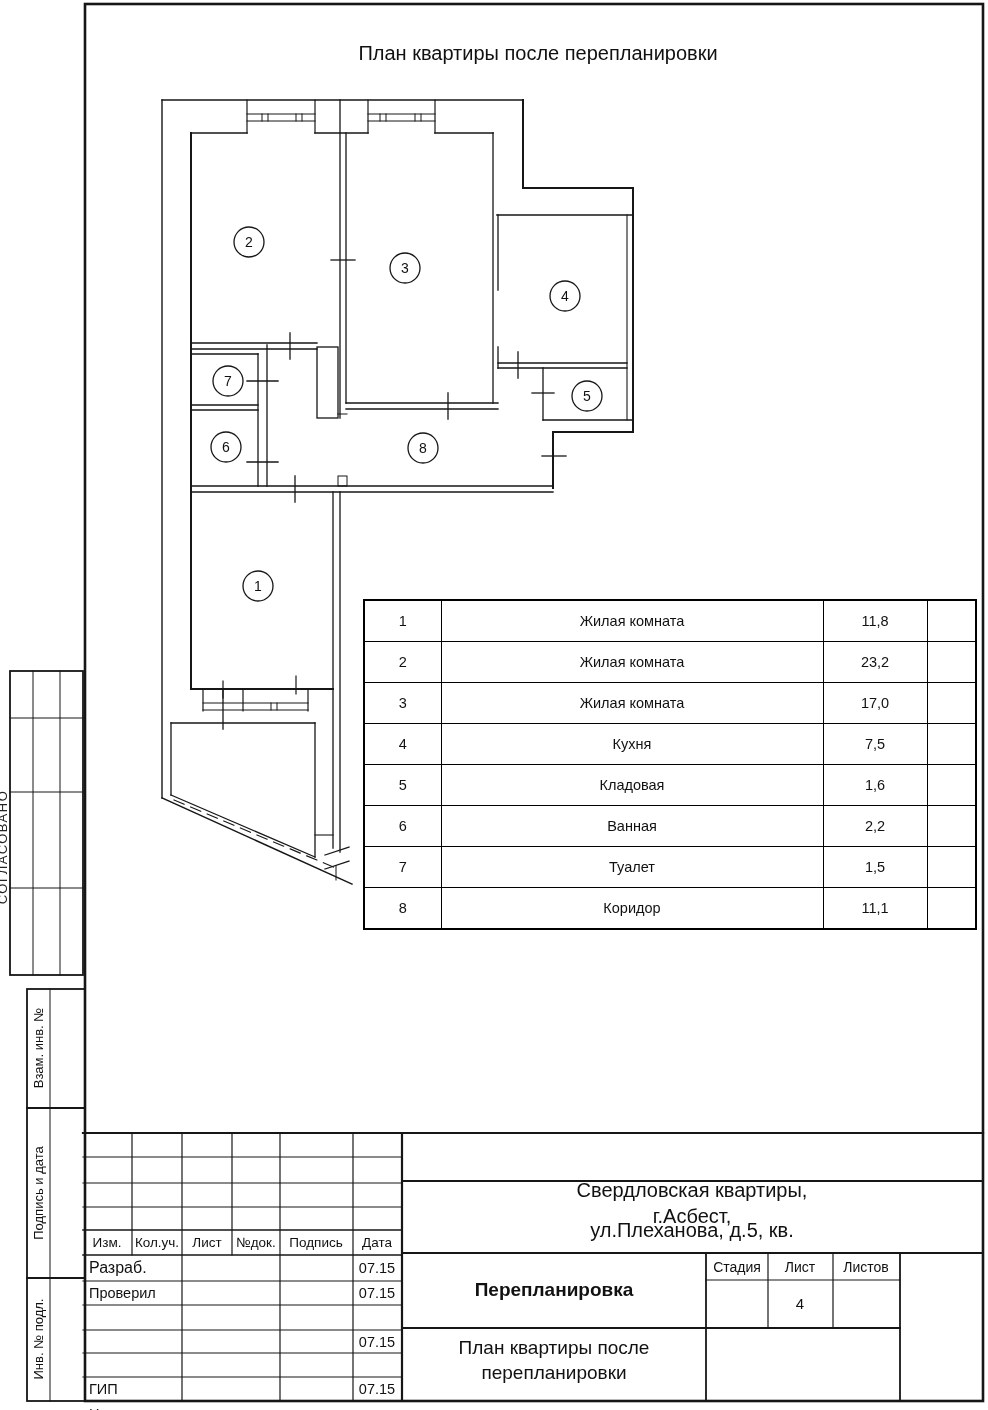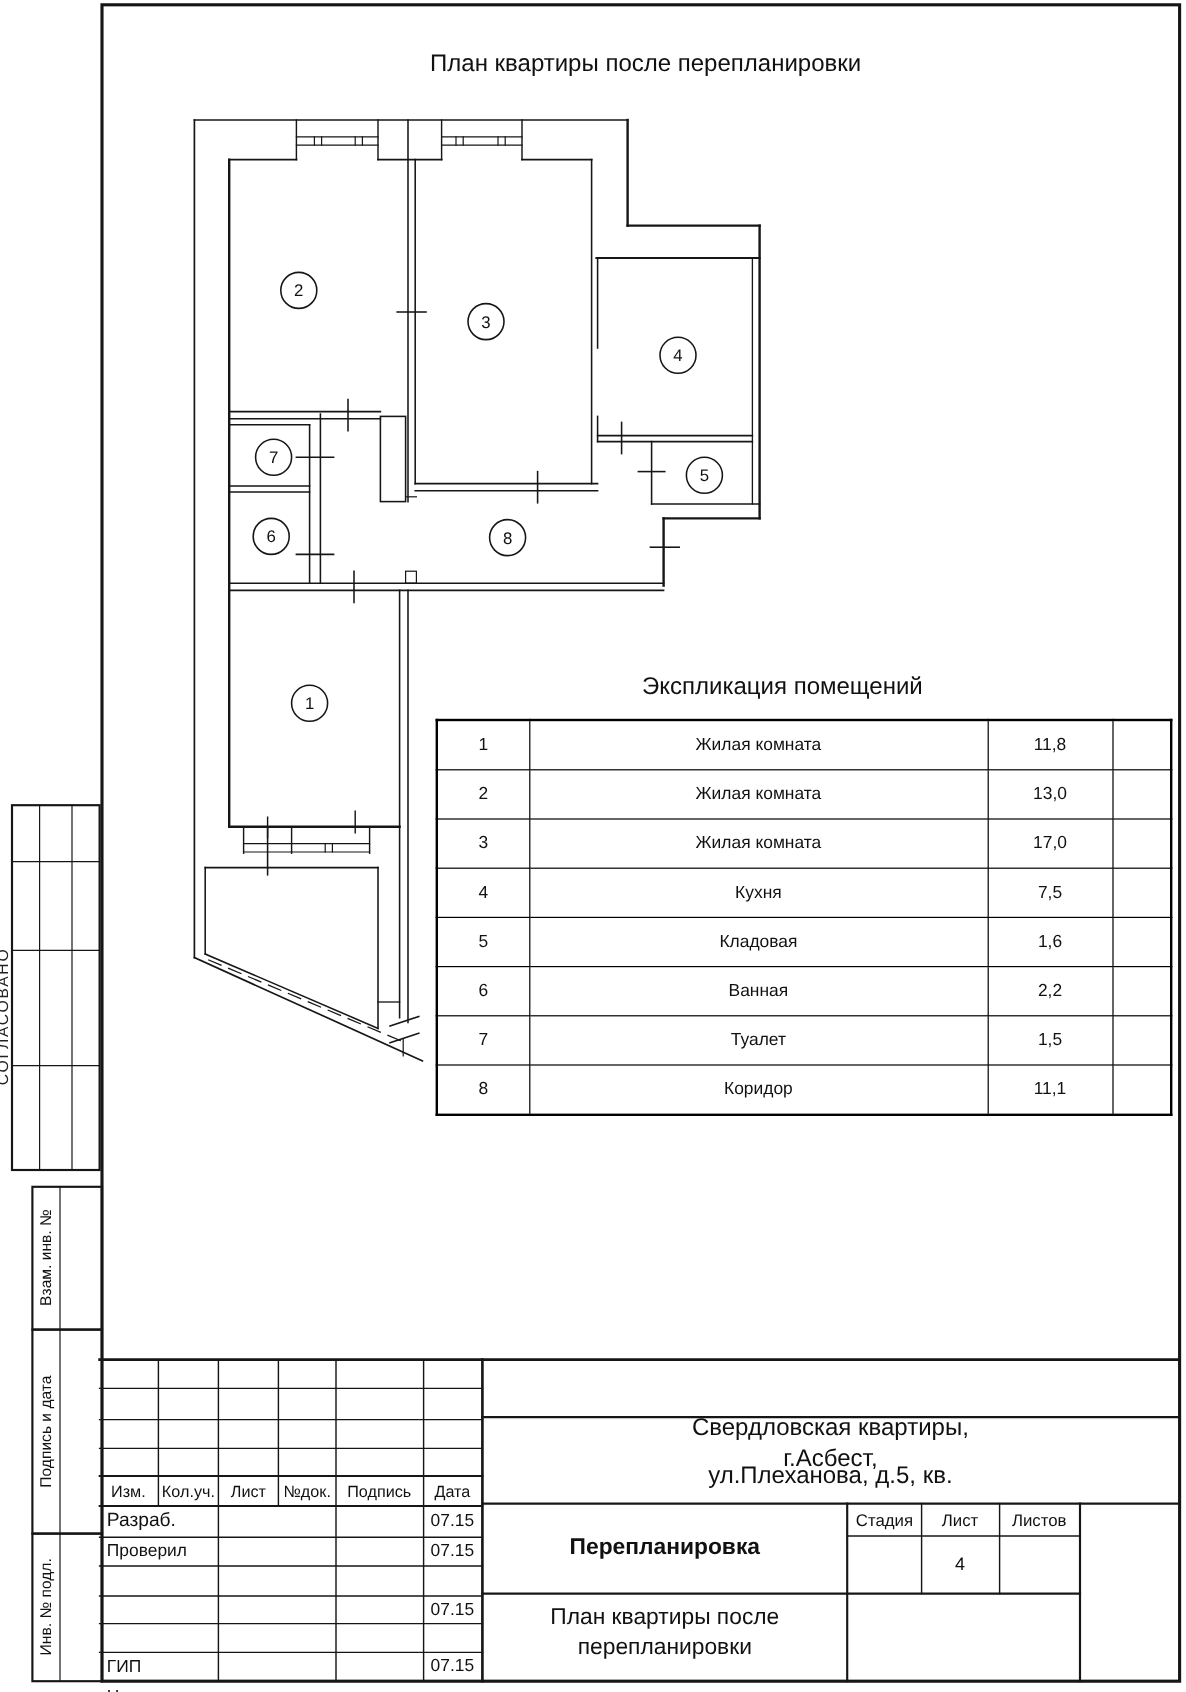--- a/index.html
+++ b/index.html
@@ -226,40 +226,39 @@
         <g>
             <circle cx="423" cy="448" r="15"></circle>
             <text x="423" y="448" dy="5" text-anchor="middle" stroke="none" fill="#111">8</text>
           </g>
       </g>
     </g>
   </svg>
 
   <div class="t" style="left:538px;top:53px;font-size:20px;">План квартиры после перепланировки</div>
 
-  <div class="t" style="left:652px;top:572px;font-size:20px;">Экспликация помещений</div>
 
   <table class="expl">
     <colgroup>
         <col style="width:77px">
         <col style="width:382px">
         <col style="width:104px">
         <col style="width:49px">
       </colgroup>
     <tbody>
     <tr>
           <td>1</td>
           <td>Жилая комната</td>
           <td>11,8</td>
           <td></td>
         </tr>
     <tr>
           <td>2</td>
           <td>Жилая комната</td>
-          <td>13,0</td>
+          <td>23,2</td>
           <td></td>
         </tr>
     <tr>
           <td>3</td>
           <td>Жилая комната</td>
           <td>17,0</td>
           <td></td>
         </tr>
     <tr>
           <td>4</td>

